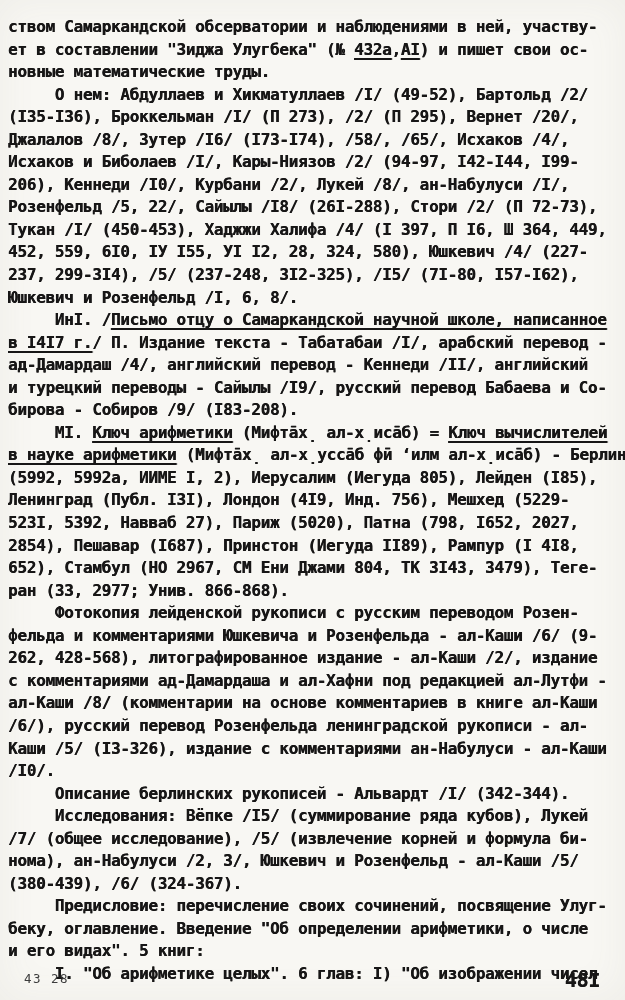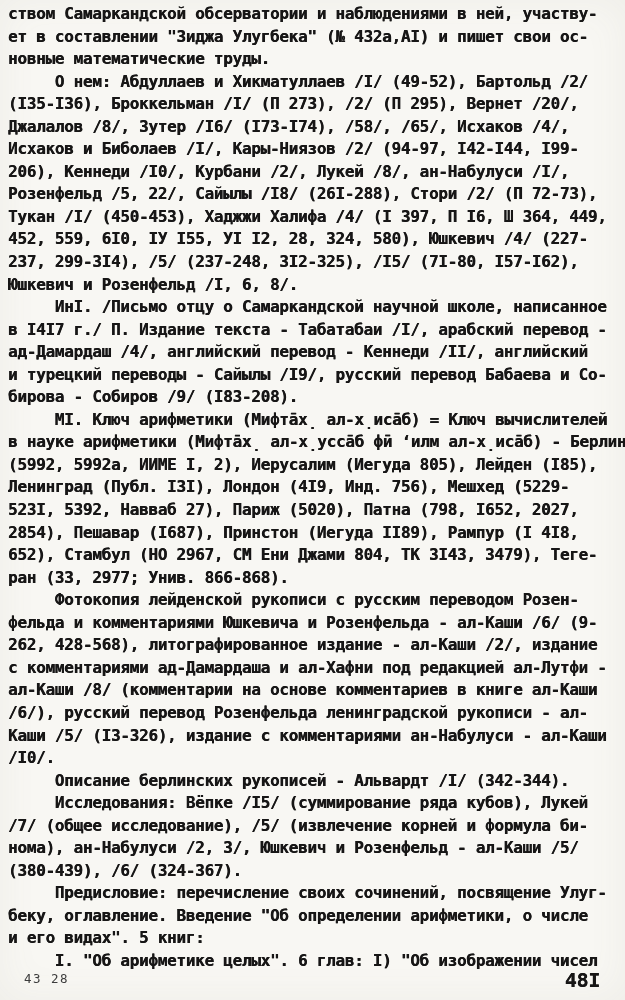--- a/index.html
+++ b/index.html
@@ -14,31 +14,32 @@
     margin: 0 auto;
     background: var(--paper, #f8f7f3);
     overflow: hidden;
     box-shadow: inset 0 0 40px rgba(120,115,100,0.07);
     font-family: "DejaVu Sans Mono", "Liberation Mono", monospace;
     color: var(--ink, #171616);
   }
   .page-text {
     position: absolute;
     left: 8px;
-    top: 3px;
+    top: 16px;
     width: 612px;
     font-size: 16px;
     font-weight: bold;
     line-height: 22.55px;
     letter-spacing: -0.28px;
     white-space: pre;
     text-shadow: 0.35px 0 0 currentColor;
   }
   .line { height: 22.55px; }
   .u {
+    text-decoration: underline;
     text-underline-offset: 2.5px;
     text-decoration-thickness: 1.5px;
     text-align: right;
   }
   .footer-mark {
     position: absolute;
     left: 24px;
     top: 971px;
     font-size: 12.5px;
     font-weight: normal;

